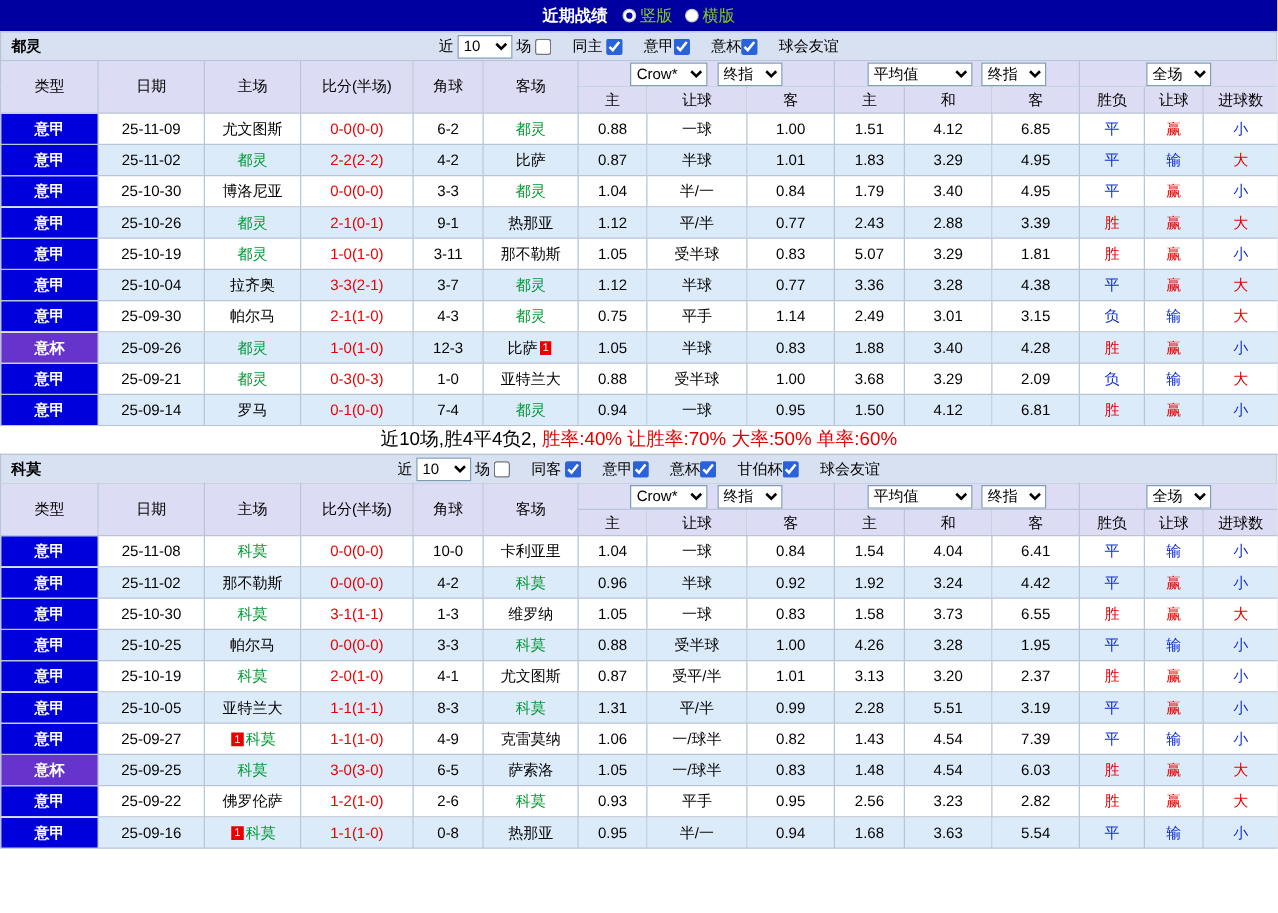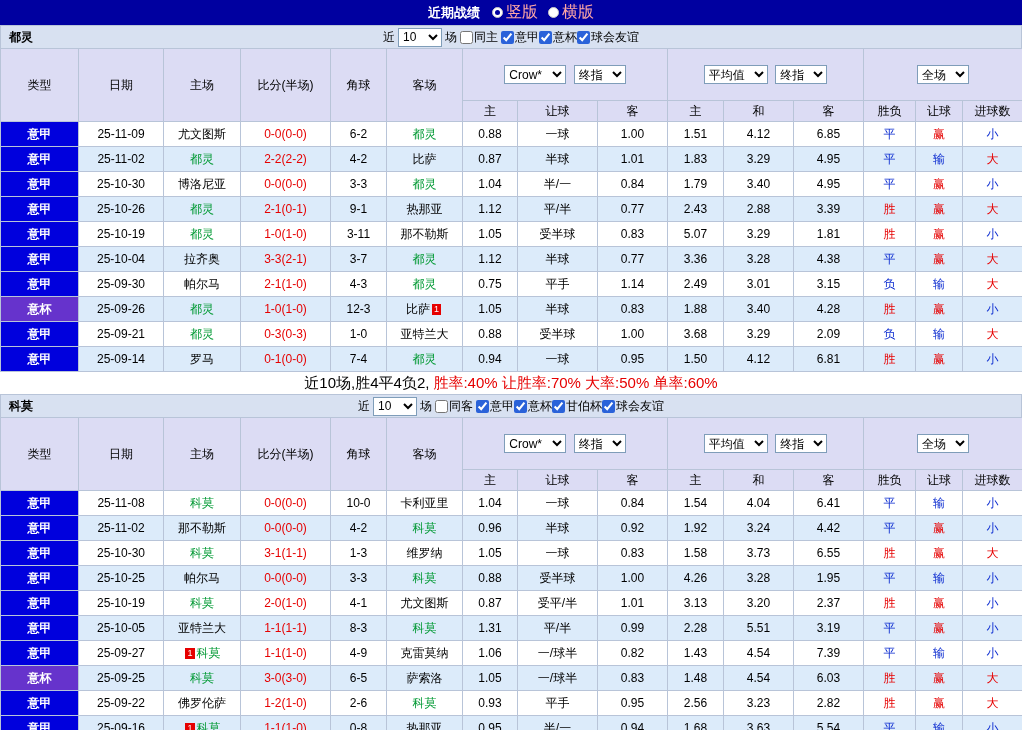--- a/index.html
+++ b/index.html
@@ -17,43 +17,43 @@
   .topbar-title { color: #fff; font-weight: bold; font-size: 13px; }
   .radio { display: inline-flex; align-items: center; gap: 3px; cursor: pointer; }
   .rdot {
     width: 11px; height: 11px; border-radius: 50%;
     background: #fff; border: 1px solid #c8c8c8; position: relative; display: inline-block;
   }
   .rdot.sel::after {
     content: ""; position: absolute; left: 2px; top: 2px;
     width: 5px; height: 5px; border-radius: 50%; background: #0000a0;
   }
-  .rlabel { color: #fca5a5; font-size: 16px; }
+  .rlabel { color: #84cc16; font-size: 13px; }
 
   .section-bar {
     height: 23px; background: #d8e1f1;
     border: 1px solid #b8c4d8; border-bottom: none;
     position: relative; display: flex; align-items: center;
   }
   .team-name { position: absolute; left: 8px; font-weight: bold; font-size: 12px; z-index: 2; }
   .filter {
     position: absolute; left: 0; right: 0;
     display: flex; justify-content: center; align-items: center; gap: 3px;
   }
   .flabel { font-size: 12px; }
   select {
     font-size: 12px; height: 19px; border: 1px solid #7f9db9;
     background: #fff; font-family: inherit;
   }
   .count-select { width: 44px; }
   .sel-bk { width: 62px; }
   .sel-stage { width: 52px; }
-  .sel-avg { width: 64px; }
+  .sel-avg { width: 84px; }
   .sel-period { width: 52px; }
-  .cb { display: inline-flex; align-items: center; gap: 1px; cursor: pointer; }
+  .cb { display: inline-flex; align-items: center; gap: 17px; cursor: pointer; }
   .cb input { width: 13px; height: 13px; margin: 0; accent-color: #2a62d9; }
   .cb-text { font-size: 12px; }
   .comp-filters { display: inline-flex; align-items: center; }
 
   table.grid { width: 1022px; border-collapse: collapse; table-layout: fixed; }
   .grid th, .grid td {
     border: 1px solid #b8c4d8; text-align: center; padding: 0;
     white-space: nowrap; overflow: hidden; font-weight: normal;
   }
   .grid thead th { background: #dcdcf4; height: 21px; font-size: 12px; }
@@ -62,21 +62,21 @@
   td.serie { background: #0000dd; color: #fff; font-weight: bold; }
   td.cup   { background: #6633cc; color: #fff; font-weight: bold; }
   tr.alt td.serie { background: #0000dd; }
   tr.alt td.cup   { background: #6633cc; }
   .score { color: #e60000; }
   .hl { color: #009933; }
   .card-badge {
     display: inline-block; background: #e60000; color: #fff;
     font-size: 9px; line-height: 11px; padding: 0 2px; margin: 0 2px; vertical-align: 1px;
   }
-  .dd-cell select { margin: 16px 2px; }
+  .dd-cell select { margin: 0 2px; }
   .summary { height: 22px; line-height: 22px; text-align: center; font-size: 15px; background: #fff; }
   .summary .stats { color: #e60000; margin-left: 4px; }
 </style>
 </head>
 <body>
 
 <div id="app">
   <div class="topbar">
     <span class="topbar-title">近期战绩</span>
     <span class="radio-group" style="display:inline-flex;gap:10px;">

